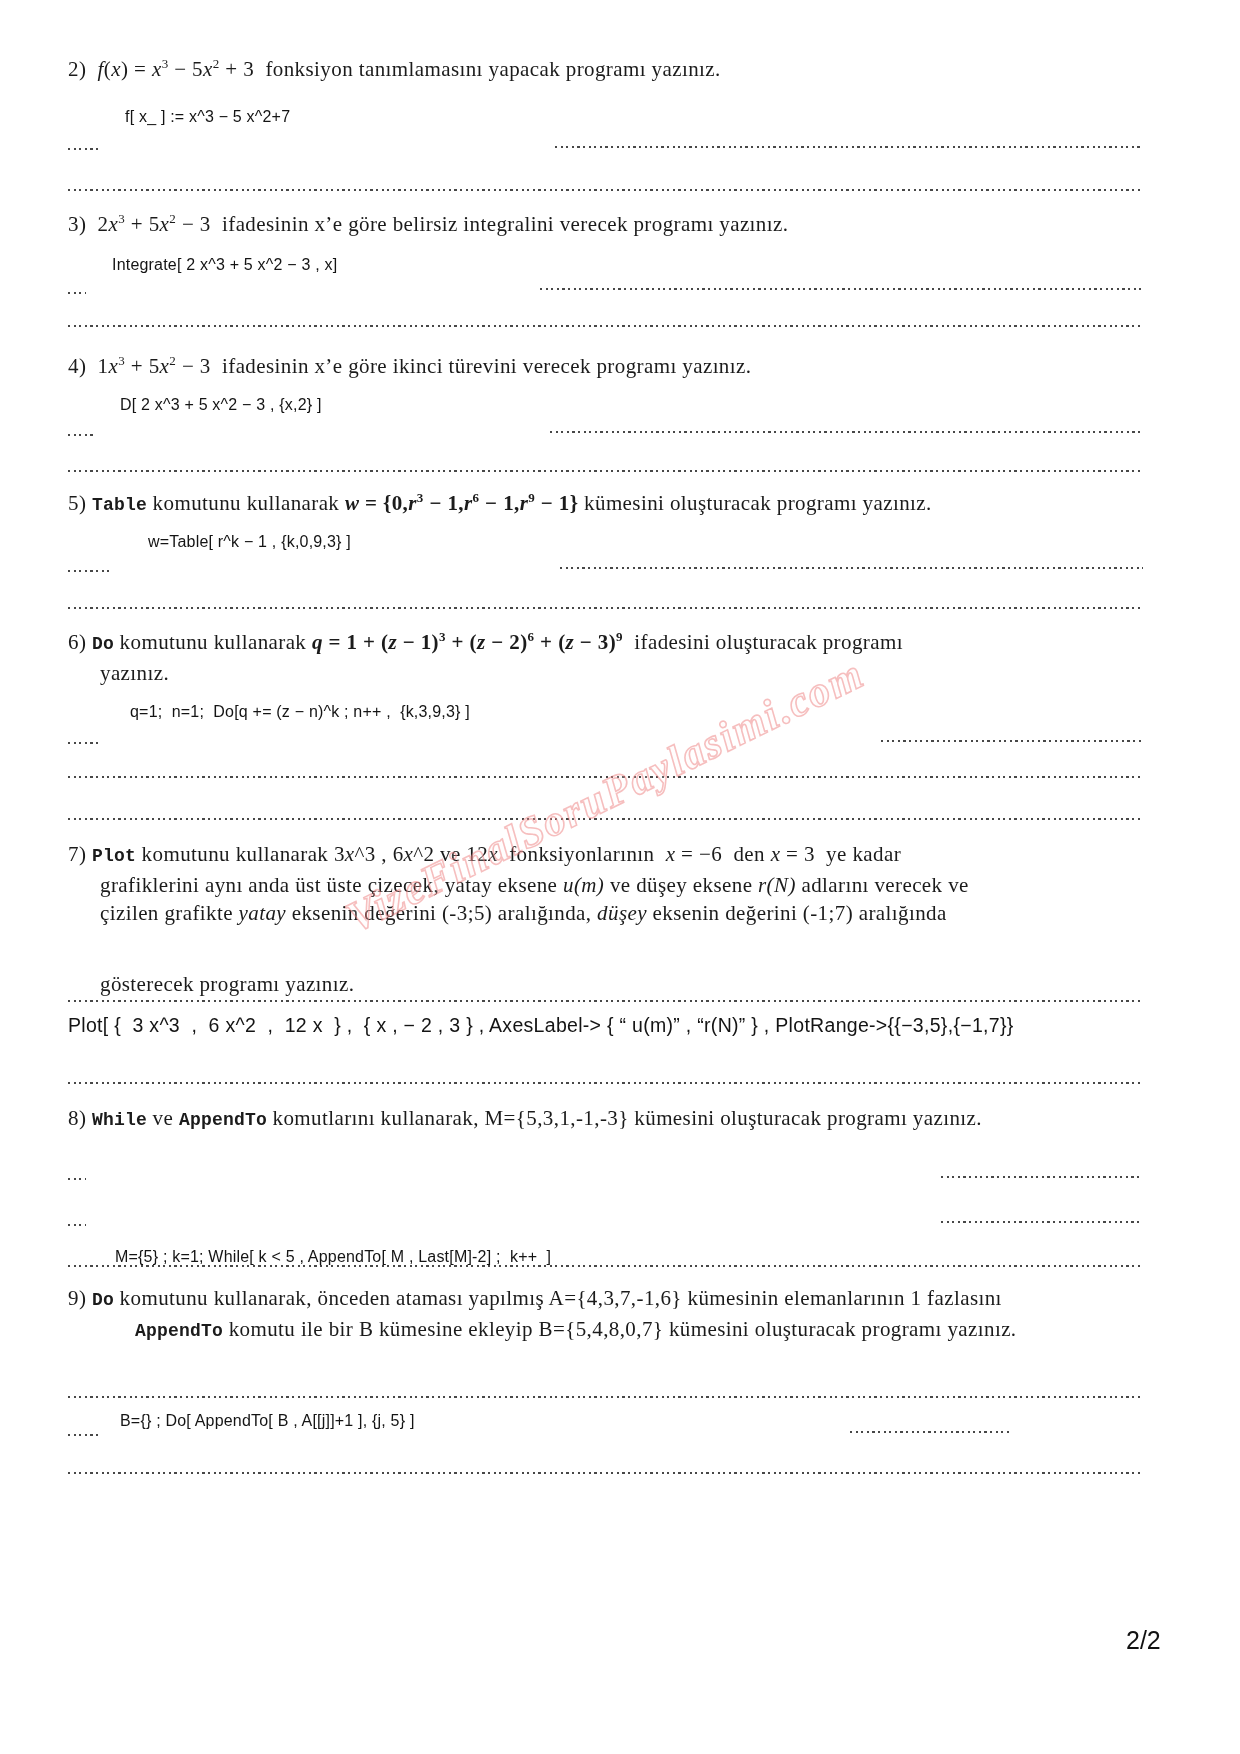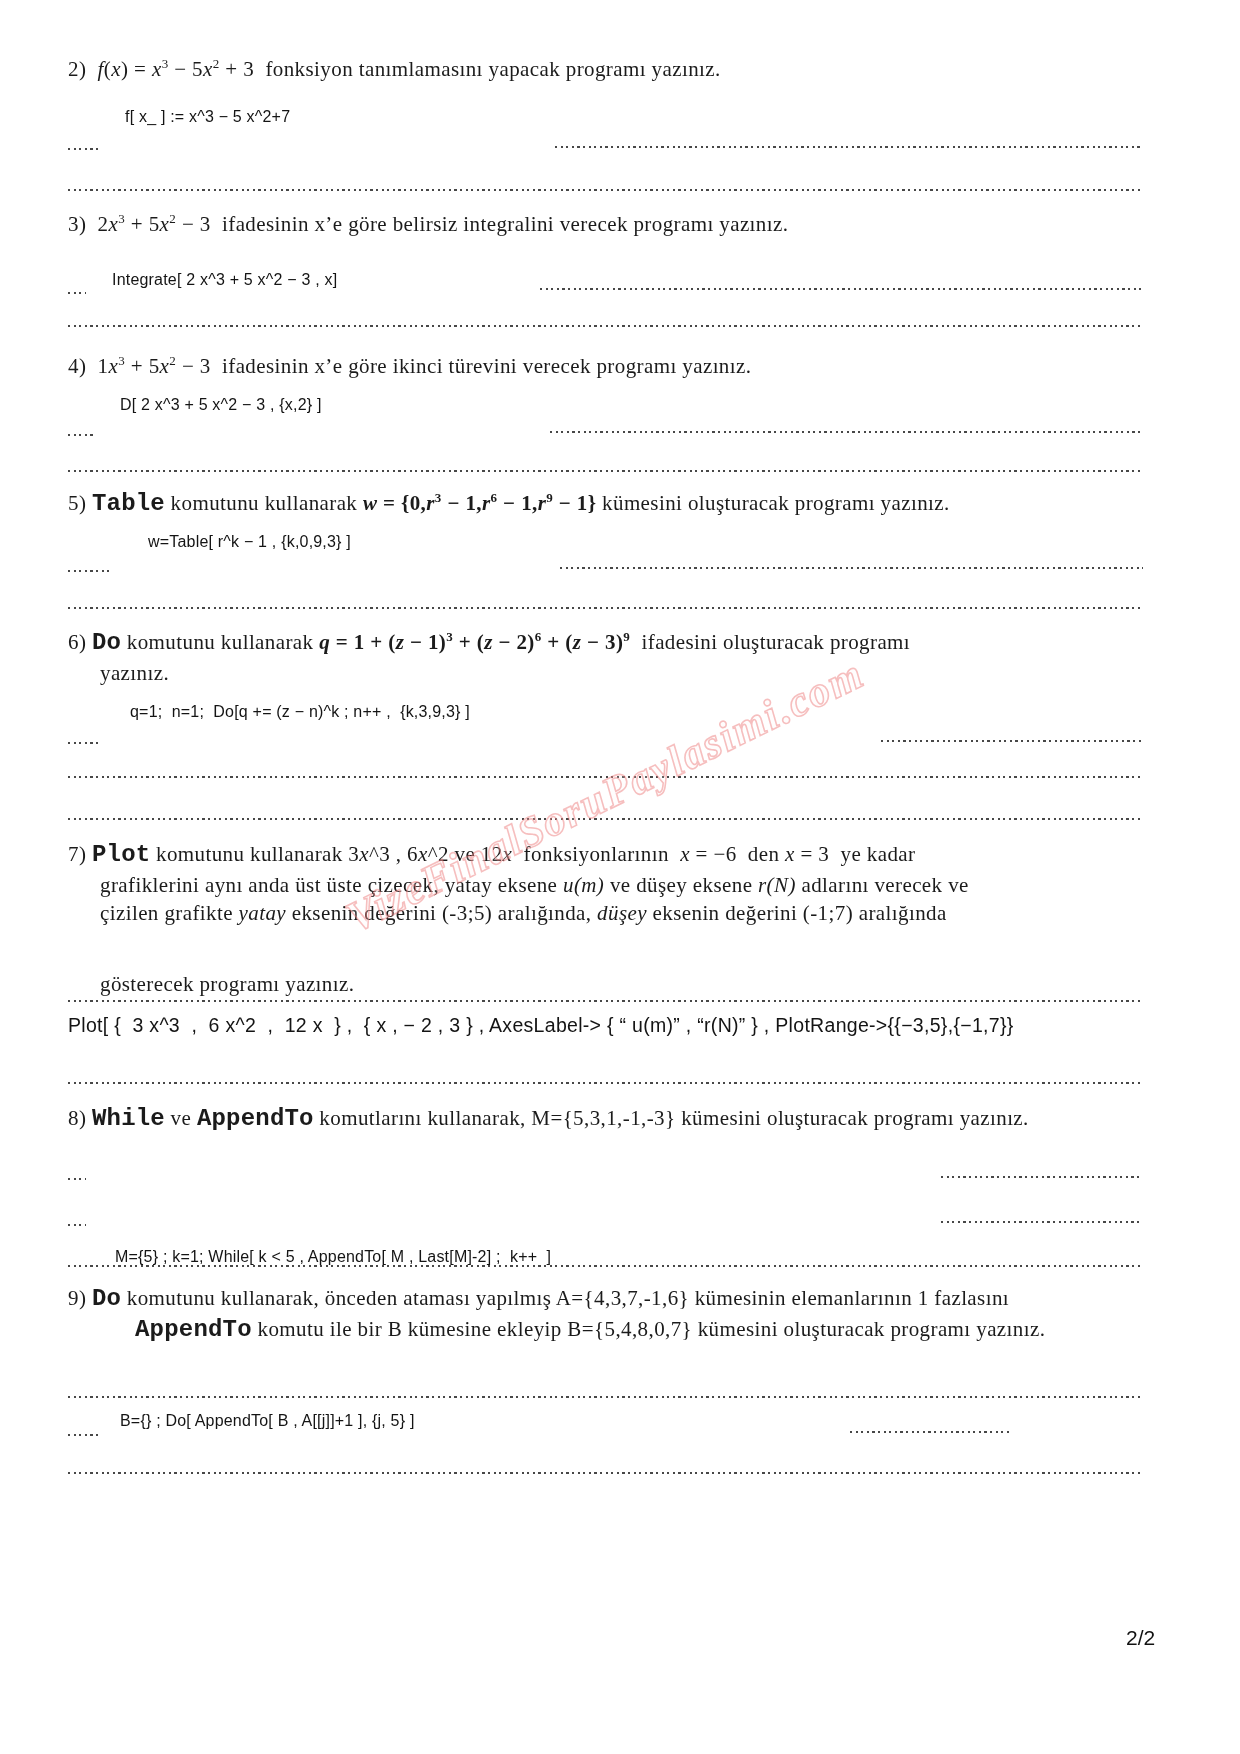--- a/index.html
+++ b/index.html
@@ -5,21 +5,21 @@
   * { margin:0; padding:0; box-sizing:border-box; }
   html,body { background:#ffffff; }
   body {
     width:1240px; height:1754px; position:relative; overflow:hidden;
     font-family:"Liberation Serif", serif; color:#1b1b1b;
   }
   .row { position:absolute; white-space:pre; }
   .q   { font-size:21px; line-height:28px; letter-spacing:0.4px; }
   .q .mono, .mono {
     font-family:"Liberation Mono", "DejaVu Sans Mono", monospace;
-    font-weight:700; font-size:24px; letter-spacing:0.2px;
+    font-weight:700; font-size:18px; letter-spacing:0.2px;
   }
   .mit { font-style:italic; }
   .b   { font-weight:700; }
   sup  { font-size:0.62em; line-height:0; }
   .ans {
     font-family:"Liberation Sans", sans-serif; font-size:16px;
     line-height:26px; color:#141414; letter-spacing:0.2px;
   }
   .ans-wide { font-size:19.5px; letter-spacing:0.3px; }
   .dots {
@@ -30,34 +30,34 @@
     position:absolute; left:360px; top:893px; white-space:nowrap;
     font-family:"Liberation Serif", serif; font-style:italic; font-weight:700;
     font-size:43px; letter-spacing:2px;
     color:rgba(255,244,244,0.18);
     -webkit-text-stroke:1.6px rgba(236,126,126,0.55);
     transform:rotate(-26deg); transform-origin:0 100%;
     opacity:0.9; pointer-events:none;
   }
   .footer {
     position:absolute; font-family:"Liberation Sans", sans-serif;
-    font-size:21px; color:#111;
+    font-size:25px; color:#111;
   }
 </style>
 </head>
 <body>
 
 <div class="row q" style="left:68px; top:55px"><span>2)  </span><span class="mit">f</span><span>(</span><span class="mit">x</span><span>) = </span><span class="mit">x</span><sup>3</sup><span> − 5</span><span class="mit">x</span><sup>2</sup><span> + 3  fonksiyon tanımlamasını yapacak programı yazınız.</span></div>
 <div class="row ans" style="left:125px; top:104px">f[ x_ ] := x^3 − 5 x^2+7</div>
 <div class="dots" style="left:68px; top:148px; width:30px"></div>
 <div class="dots" style="left:555px; top:146px; width:588px"></div>
 <div class="dots" style="left:68px; top:189px; width:1075px"></div>
 
 <div class="row q" style="left:68px; top:210px"><span>3)  2</span><span class="mit">x</span><sup>3</sup><span> + 5</span><span class="mit">x</span><sup>2</sup><span> − 3  ifadesinin x’e göre belirsiz integralini verecek programı yazınız.</span></div>
-<div class="row ans" style="left:112px; top:267px">Integrate[ 2 x^3 + 5 x^2 − 3 , x]</div>
+<div class="row ans" style="left:112px; top:252px">Integrate[ 2 x^3 + 5 x^2 − 3 , x]</div>
 <div class="dots" style="left:68px; top:292px; width:18px"></div>
 <div class="dots" style="left:540px; top:288px; width:603px"></div>
 <div class="dots" style="left:68px; top:325px; width:1075px"></div>
 
 <div class="row q" style="left:68px; top:352px"><span>4)  1</span><span class="mit">x</span><sup>3</sup><span> + 5</span><span class="mit">x</span><sup>2</sup><span> − 3  ifadesinin x’e göre ikinci türevini verecek programı yazınız.</span></div>
 <div class="row ans" style="left:120px; top:392px">D[ 2 x^3 + 5 x^2 − 3 , {x,2} ]</div>
 <div class="dots" style="left:68px; top:434px; width:28px"></div>
 <div class="dots" style="left:550px; top:431px; width:593px"></div>
 <div class="dots" style="left:68px; top:470px; width:1075px"></div>
 

